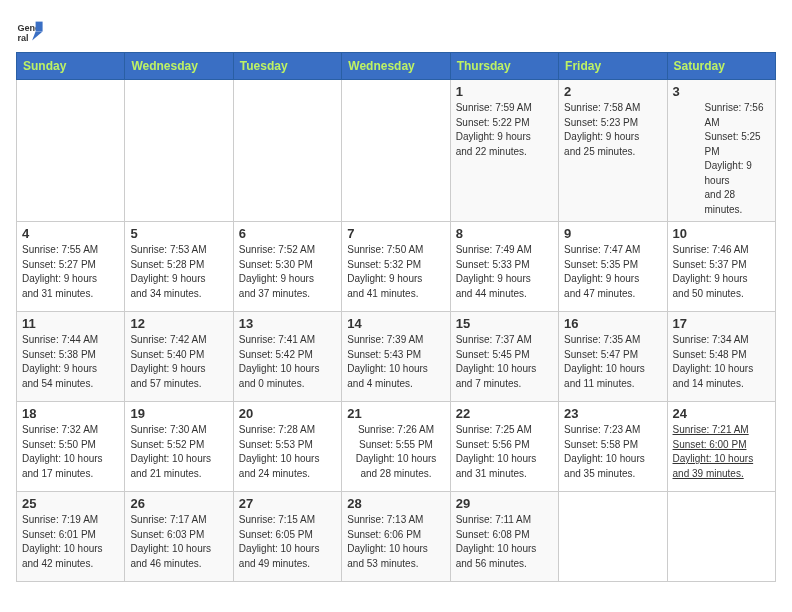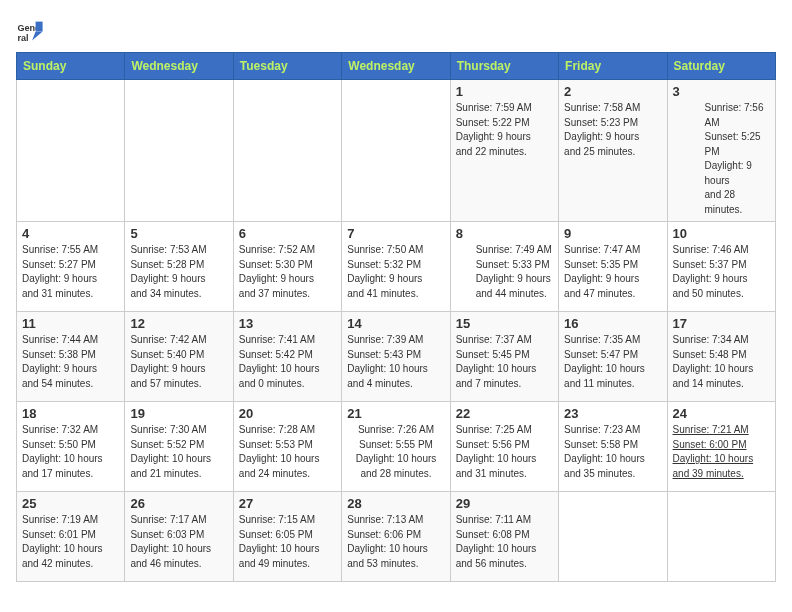--- a/index.html
+++ b/index.html
@@ -165,21 +165,21 @@
         </td>
         <td>
           <span class="day-number">7</span>
           <div class="day-info" style="white-space: pre-line;">Sunrise: 7:50 AM
 Sunset: 5:32 PM
 Daylight: 9 hours
 and 41 minutes.</div>
         </td>
         <td>
           <span class="day-number">8</span>
-          <div class="day-info" style="white-space: pre-line; margin-left: 20px;">Sunrise: 7:49 AM
+          <div class="day-info" style="white-space: pre-line;">Sunrise: 7:49 AM
 Sunset: 5:33 PM
 Daylight: 9 hours
 and 44 minutes.</div>
         </td>
         <td>
           <span class="day-number">9</span>
           <div class="day-info" style="white-space: pre-line;">Sunrise: 7:47 AM
 Sunset: 5:35 PM
 Daylight: 9 hours
 and 47 minutes.</div>

